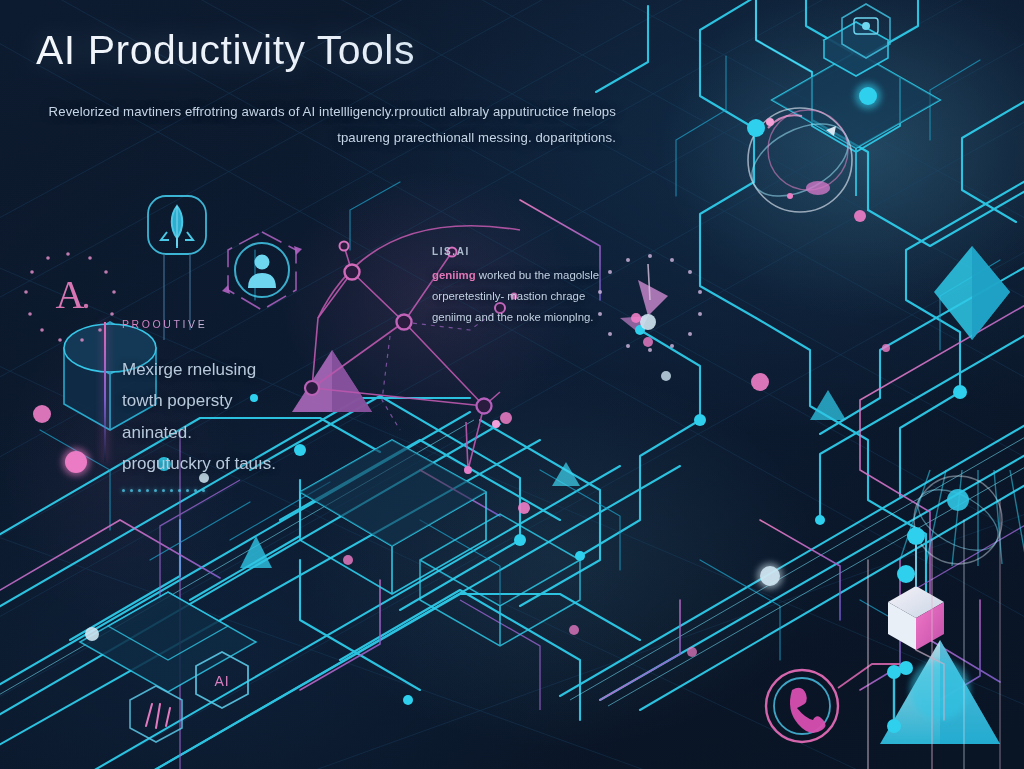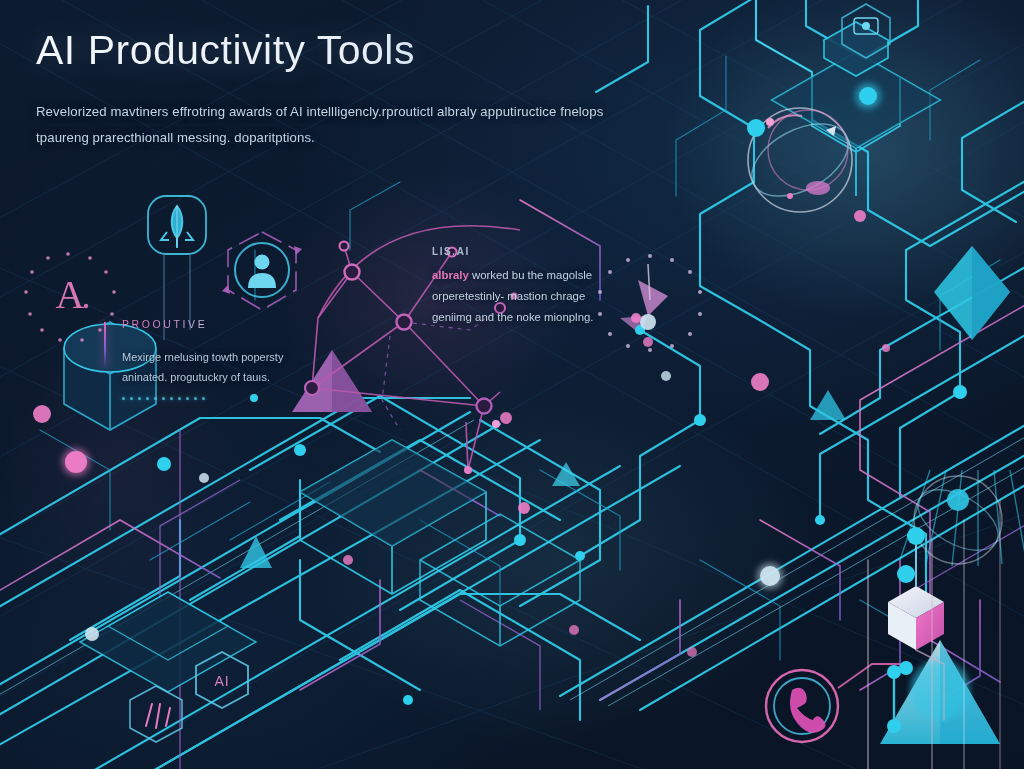--- a/index.html
+++ b/index.html
@@ -32,40 +32,41 @@
     background:linear-gradient(95deg,#f3f7fc 0%, #e7eef7 55%, #a9cfe4 88%, #8fc4dd 100%);
     -webkit-background-clip:text; background-clip:text;
     -webkit-text-fill-color:transparent; color:transparent;
     text-shadow:none;
     filter:drop-shadow(0 0 14px rgba(150,200,235,.22));
   }
   .hero-sub {
     margin-top:26px; font-size:13.2px; line-height:1.95; letter-spacing:.1px;
     color:#c5d5e6; max-width:580px;
     text-shadow:0 0 8px rgba(10,20,36,.9);
+    text-align:right;
   }
 
   
   .callout-left {
     position:absolute; left:104px; top:318px; width:180px; z-index:40;
     padding-left:18px;
   }
   .callout-left::before {
     content:""; position:absolute; left:0; top:4px; bottom:30px; width:2px;
     background:linear-gradient(180deg,#e36ab4 0%, #7f5fd0 55%, rgba(60,120,190,0) 100%);
     box-shadow:0 0 8px rgba(214,96,176,.7);
   }
   .callout-kicker {
     font-size:10.5px; letter-spacing:2.6px; font-weight:400;
     background:linear-gradient(90deg,#e87ebd 0%, #cf8fd2 28%, #c9d6e4 62%, #cfdbe8 100%);
     -webkit-background-clip:text; background-clip:text;
     -webkit-text-fill-color:transparent; color:transparent;
   }
   .callout-body {
-    margin-top:17px; font-size:11px; line-height:1.85; color:#b8c9dc;
+    margin-top:24px; font-size:17px; line-height:1.85; color:#b8c9dc;
     text-shadow:0 0 6px rgba(10,20,36,.85);
   }
   .dotrow { margin-top:9px; display:flex; gap:5px; }
   .dotrow i {
     width:3px; height:3px; border-radius:50%; background:#4fc7e8; opacity:.82;
     box-shadow:0 0 4px rgba(79,199,232,.9);
   }
 
   
   .callout-mid { position:absolute; left:432px; top:246px; width:172px; z-index:40; }
@@ -522,16 +523,16 @@
       <i></i>
         <i></i>
       <i></i>
         <i></i>
       <i></i>
     </div>
   </div>
 
   <div class="callout-mid">
     <div class="tag">LIS.AI</div>
-    <div class="body"><b>albraly</b> <span>worked bu the magolsle orperetestinly- mastion chrage geniimg and the noke mionplng.</span></div>
+    <div class="body"><b>geniimg</b> <span>worked bu the magolsle orperetestinly- mastion chrage geniimg and the noke mionplng.</span></div>
   </div>
 
 </div>
 
 </body></html>

